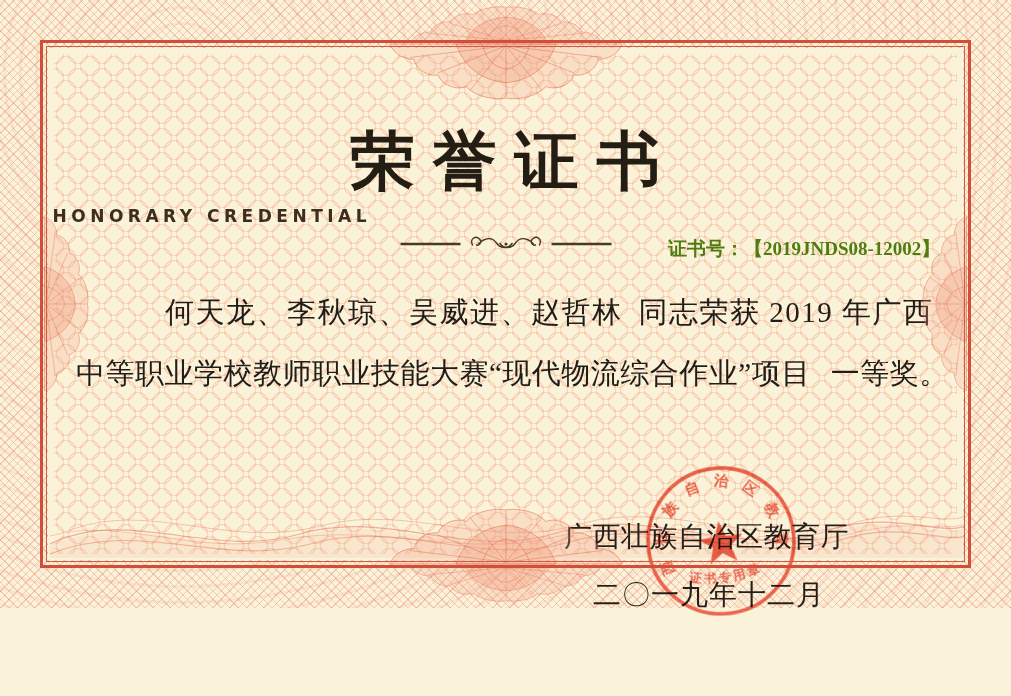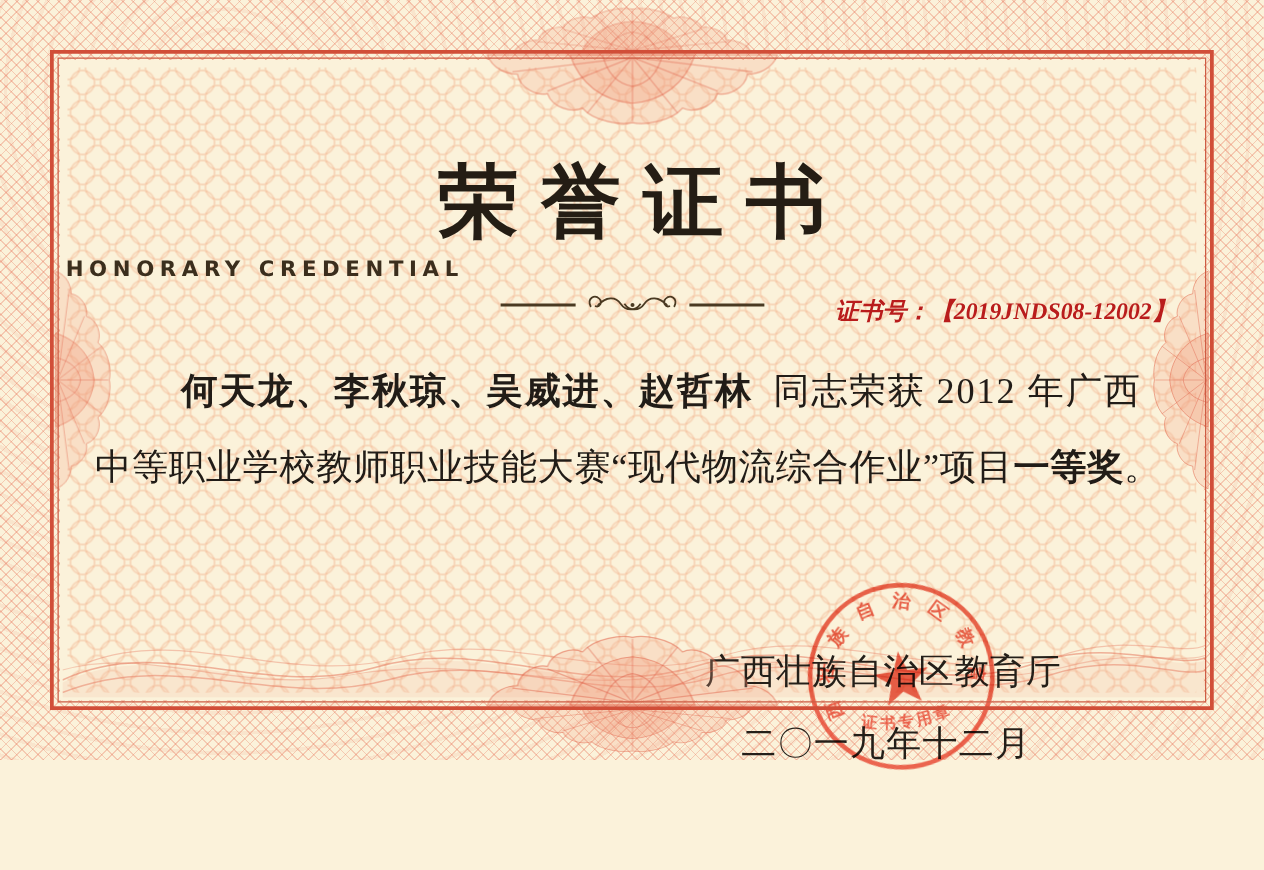--- a/index.html
+++ b/index.html
@@ -53,27 +53,27 @@
     font-family:"DejaVu Sans", sans-serif; font-weight:bold;
     font-size:64px; letter-spacing:18px; padding-left:18px; color:#241d14;
   }
   .subtitle {
     top:158px; left:0; right:0; 
     font-family:"DejaVu Sans", sans-serif; font-weight:bold;
     font-size:17px; letter-spacing:4.5px; padding-left:4.5px; color:#3b2e1d;
   }
   .flourish-wrap { position:absolute; top:186px; left:50%; transform:translateX(-50%); }
 
-  .cert-no { top:188px; left:620px; font-size:19px; font-weight:bold; color:#b91c1c;font-style:italic; }
+  .cert-no { top:188px; left:620px; font-size:19px; font-weight:bold; color:#4d7c0f; }
 
   .bodyline { font-size:29px; color:#211c17; letter-spacing:1.5px; }
   .line1 { top:245px; left:97px; }
   .line2 { top:306px; left:28px; letter-spacing:0.5px; }
   .line3 { top:371px; left:101px; letter-spacing:0.5px; }
-  .bold  { font-weight:bold; }
+  .bold  { font-weight:normal;margin-left:20px; }
   .gap-left { margin-left:16px; }
 
   .issuer { top:470px; left:516px; font-size:28px; color:#241f19; letter-spacing:0.5px; }
   .date   { top:528px; left:545px; font-size:28px; color:#241f19; letter-spacing:1px; }
 
   
   .bottom-waves { position:absolute; left:2px; right:2px; bottom:2px; height:92px; }
 
   
   .seal {
@@ -120,21 +120,21 @@
       <svg width="215" height="20" viewBox="0 0 215 20">
         <path d="M2,10 H62" stroke="#4a3a22" stroke-width="2.4" fill="none"></path>
         <path d="M153,10 H213" stroke="#4a3a22" stroke-width="2.4" fill="none"></path>
         <path d="M74,11 c-3,-6 3,-10 7,-6 c3,3 0,7 -3,6 M80,10 c7,-7 14,-7 18,-1 c4,6 12,6 16,0 c-4,6 -12,6 -16,0 c-4,-6 -12,-6 -18,1 M141,11 c3,-6 -3,-10 -7,-6 c-3,3 0,7 3,6 M135,10 c-7,-7 -14,-7 -18,-1 c-4,6 -12,6 -16,0 c4,6 12,6 16,0 c4,-6 12,-6 18,1" stroke="#4a3a22" stroke-width="1.4" fill="none" stroke-linecap="round"></path>
         <circle cx="107.5" cy="10" r="1.6" fill="#4a3a22"></circle>
       </svg>
     </div>
 
     <div class="txt cert-no"><span>证书号：</span><span>【2019JNDS08-12002】</span></div>
 
-    <div class="txt bodyline line1"><span class="bold">何天龙、李秋琼、吴威进、赵哲林</span><span class="gap-left">同志荣获 2012 年广西</span></div>
+    <div class="txt bodyline line1"><span class="bold">何天龙、李秋琼、吴威进、赵哲林</span><span class="gap-left">同志荣获 2019 年广西</span></div>
 
     <div class="txt bodyline line2"><span>中等职业学校教师职业技能大赛“现代物流综合作业”项目</span><span class="bold">一等奖</span><span>。</span></div>
 
 
     <div class="txt issuer">广西壮族自治区教育厅</div>
     <div class="txt date">二〇一九年十二月</div>
 
     <svg class="seal" viewBox="0 0 160 160">
       <defs>
         <path id="sealArc" d="M29.3,98.5 A54,54 0 1 1 130.7,98.5" fill="none"></path>

